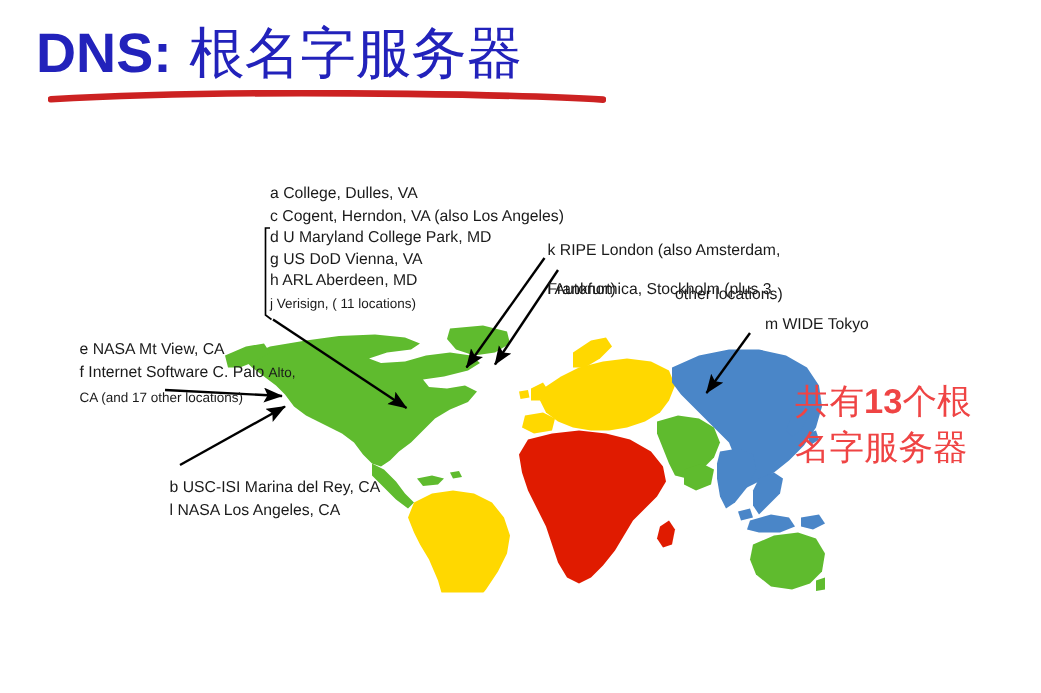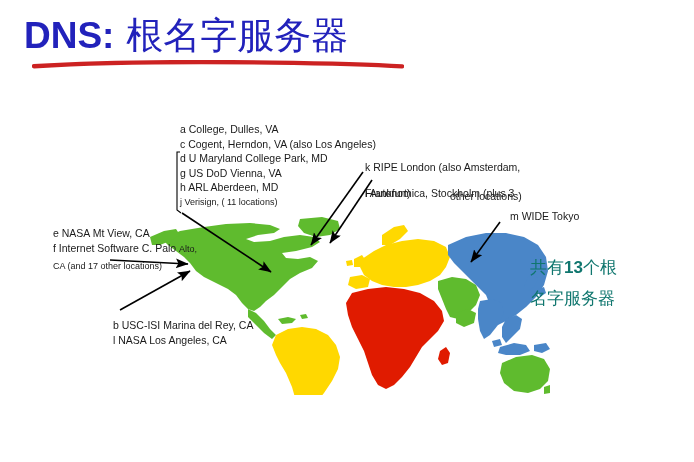--- a/index.html
+++ b/index.html
@@ -92,23 +92,23 @@
   #anno-us-west  { left: 36px;  top: 226px; margin-left: 17px; }
   #anno-us-west .l3 { margin-top: 3px; }
   #anno-socal   { left: 82px;  top: 318px; margin-left: 31px; }
   #anno-tokyo   { left: 465px; top: 209px; margin-left: 45px; }
 
   
   #caption {
     position: absolute;
     left: 530px;
     top: 252px;
-    color: #0f766e;
+    color: #ef4444;
     font-family: "DejaVu Sans", sans-serif;
-    font-size: 17px;
+    font-size: 23px;
     line-height: 31px;
     white-space: nowrap;
   }
   #caption .cline { display: block; }
   #caption b { font-family: "Liberation Sans", sans-serif; font-weight: bold; }
 </style>
 </head>
 <body>
 
 <div id="slide">

